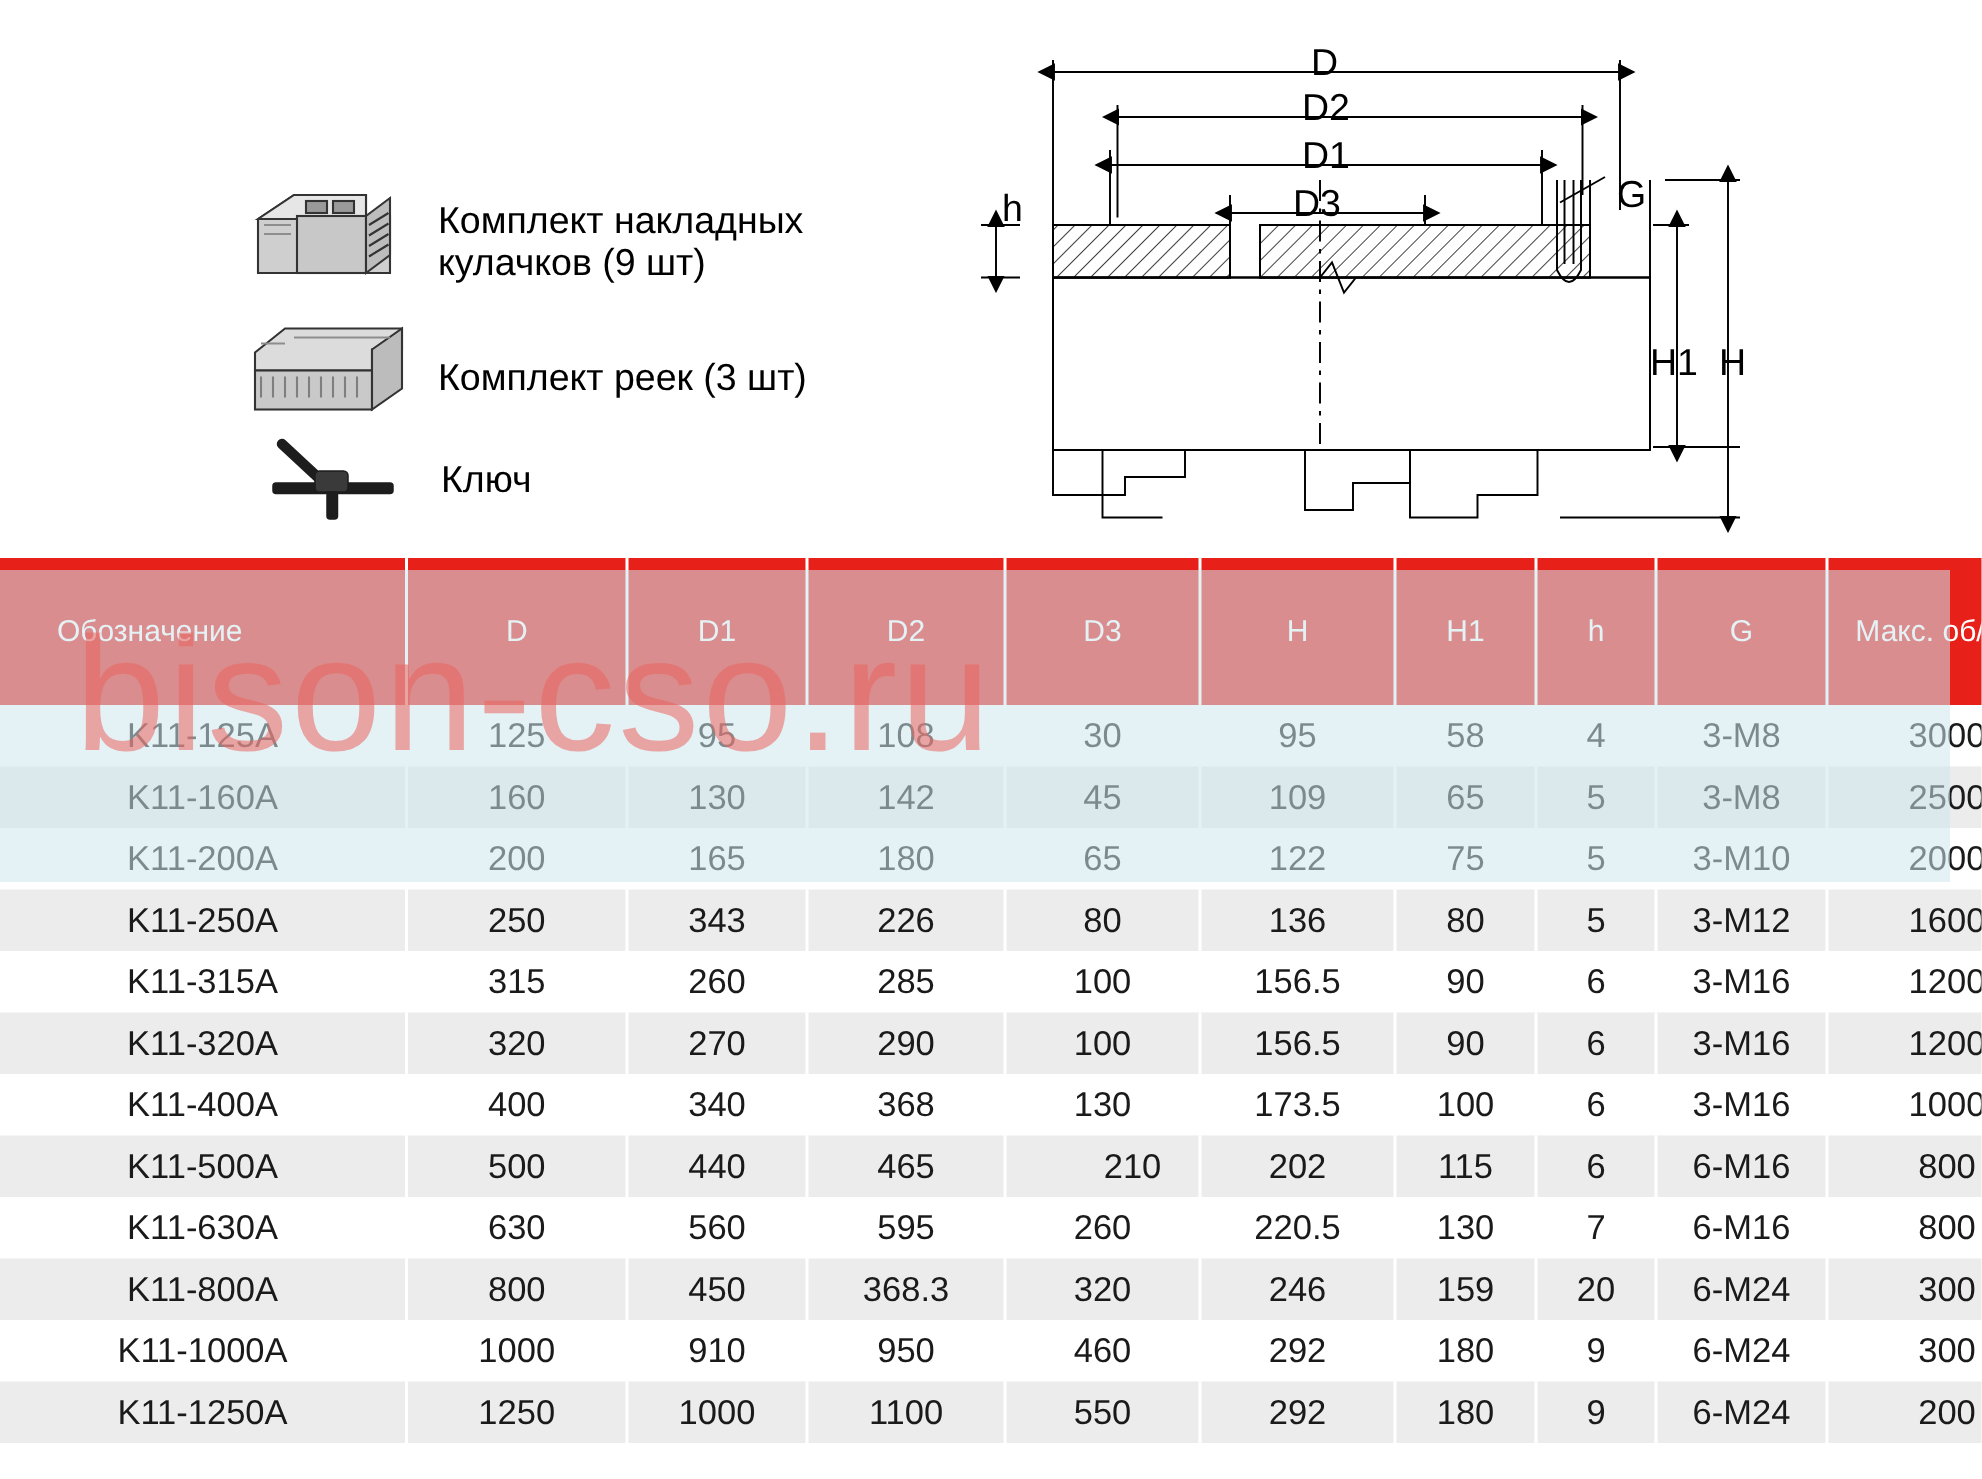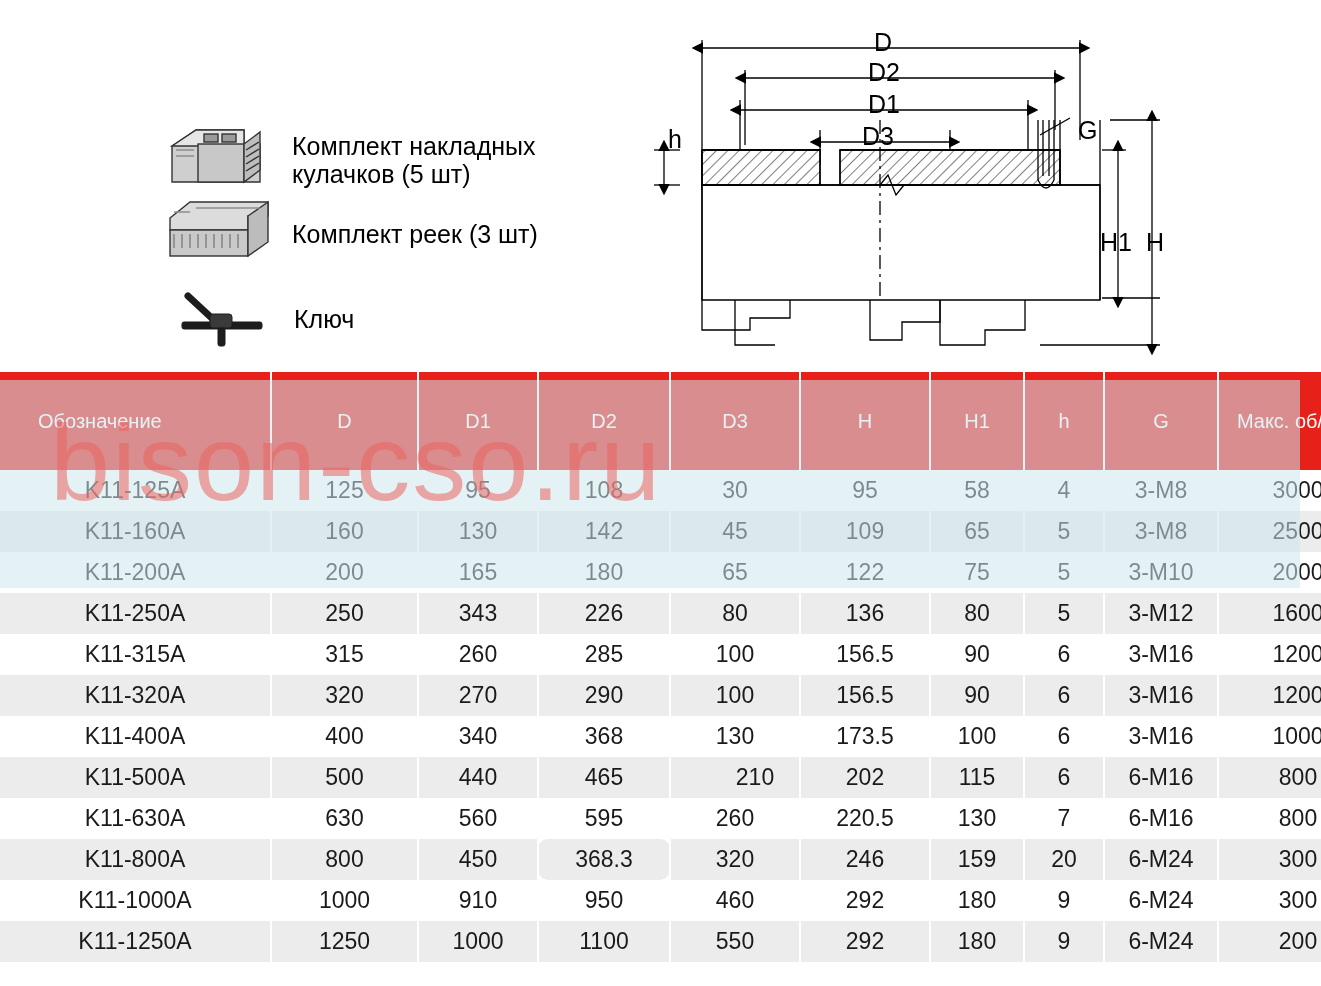--- a/index.html
+++ b/index.html
@@ -147,24 +147,24 @@
             <rect x="38" y="24" width="46" height="38" fill="#c8c8c8"></rect>
             <polygon points="84,24 100,12 100,50 84,62" fill="#bdbdbd"></polygon>
             <rect x="44" y="14" width="14" height="8" fill="#9a9a9a"></rect>
             <rect x="62" y="14" width="14" height="8" fill="#9a9a9a"></rect>
             <path d="M86,30 L99,22 M86,37 L99,29 M86,44 L99,36 M86,51 L99,43" fill="none"></path>
             <path d="M16,30 L34,30 M16,36 L34,36" fill="none" stroke="#8d8d8d"></path>
           </g>
         </svg>
       </span>
       <span class="legend-text" style="margin-left:12px;">Комплект накладных
-кулачков (5 шт)</span>
+кулачков (9 шт)</span>
     </div>
 
-    <div class="legend-row" style="left:0px; top:96px;">
+    <div class="legend-row" style="left:0px; top:113px;">
       <span class="jaw-icon">
         <svg width="120" height="72" viewBox="0 0 120 72">
           <g stroke="#333" stroke-width="1.4">
             <polygon points="10,22 30,6 108,6 108,20 88,20 88,34 10,34" fill="#dcdcdc"></polygon>
             <rect x="10" y="34" width="78" height="26" fill="#c9c9c9"></rect>
             <polygon points="88,20 108,6 108,46 88,60" fill="#bcbcbc"></polygon>
             <path d="M14,38 L14,52 M22,38 L22,52 M30,38 L30,52 M38,38 L38,52 M46,38 L46,52 M54,38 L54,52 M62,38 L62,52 M70,38 L70,52 M78,38 L78,52" fill="none" stroke="#7f7f7f"></path>
             <path d="M14,16 L30,16 M36,12 L100,12" fill="none" stroke="#8d8d8d"></path>
           </g>
         </svg>
@@ -389,21 +389,21 @@
           <td style="width: 128px;">220.5</td>
           <td style="width: 92px;">130</td>
           <td style="width: 78px;">7</td>
           <td style="width: 112px;">6-M16</td>
           <td style="width: 158px;">800</td>
         </tr>
         <tr class="even">
           <td class="name" style="width: 232px;">K11-800A</td>
           <td style="width: 145px;">800</td>
           <td style="width: 118px;">450</td>
-          <td style="width: 130px; border-radius: 10px;">368.3</td>
+          <td style="width: 130px;">368.3</td>
           <td style="width: 128px;">320</td>
           <td style="width: 128px;">246</td>
           <td style="width: 92px;">159</td>
           <td style="width: 78px;">20</td>
           <td style="width: 112px;">6-M24</td>
           <td style="width: 158px;">300</td>
         </tr>
         <tr class="odd">
           <td class="name" style="width: 232px;">K11-1000A</td>
           <td style="width: 145px;">1000</td>

